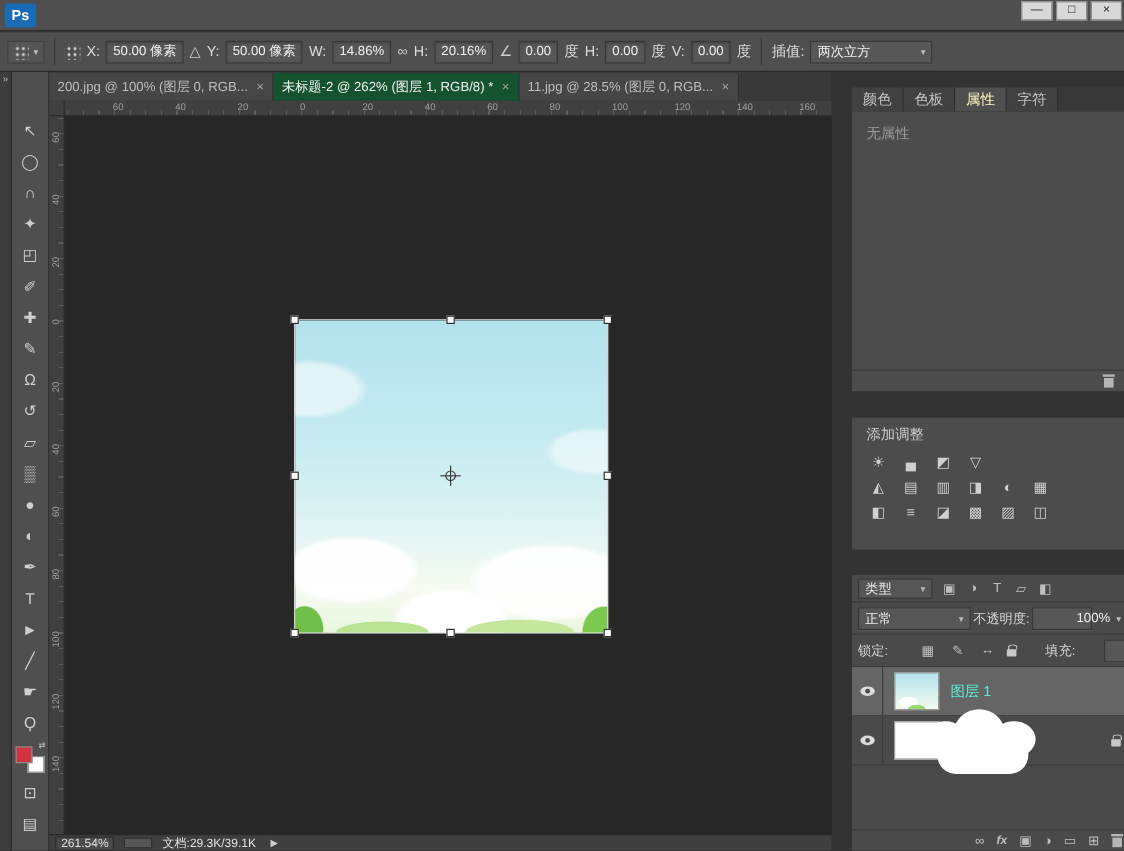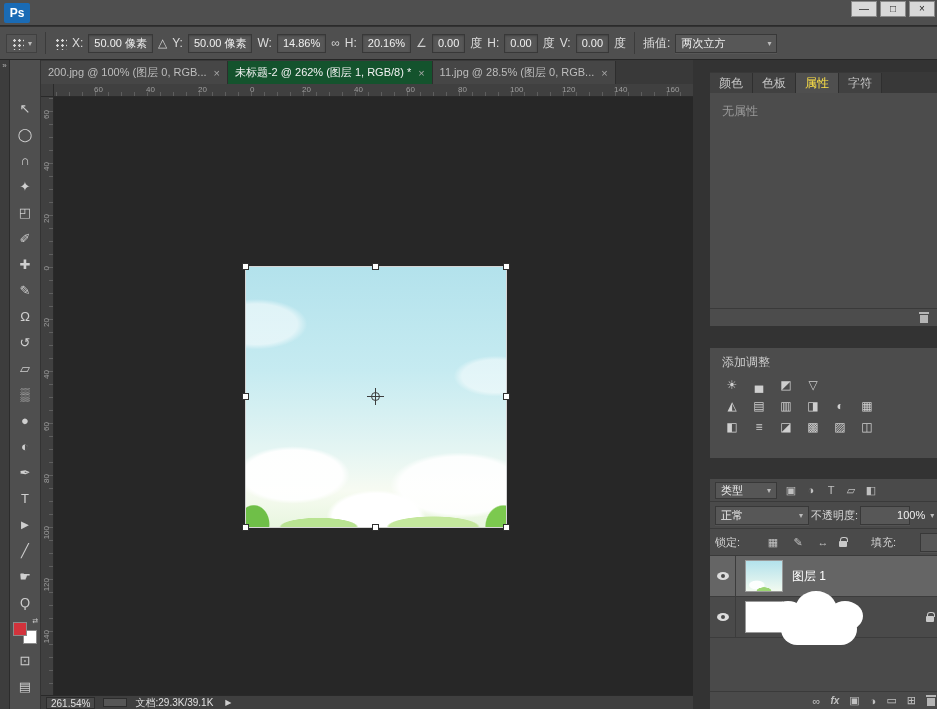--- a/index.html
+++ b/index.html
@@ -106,21 +106,21 @@
   .status-zoom { background:#494949; border:1px solid #2c2c2c; padding:0 4px; height:12px; line-height:11px; }
   .status-scrub { width:24px; height:9px; background:#565656; border:1px solid #2c2c2c; }
   .status-arrow { font-size:8px; color:#cfcfcf; margin-left:4px; }
 
   
   #rightcol { position:absolute; left:710px; top:60px; width:227px; height:649px; }
   .ptabbar { position:absolute; left:0; width:240px; height:21px; background:#383838;
              display:flex; align-items:flex-end; overflow:hidden; }
   .ptab { height:20px; padding:0 9px; display:flex; align-items:center; background:#414141;
           color:#c5c5c5; font-size:12px; border-right:1px solid #2f2f2f; white-space:nowrap; }
-  .ptab.active { background:#4f4f4f; color:#fde047; }
+  .ptab.active { background:#4f4f4f; color:#fef9c3; }
   #props-tabs { top:12px; }
   #props-body { position:absolute; top:33px; left:0; width:227px; height:233px; background:#4c4c4c; }
   .empty-text { padding:10px 12px; color:#9a9a9a; font-size:12px; }
   .panel-footer { position:absolute; left:0; right:0; bottom:0; height:18px; border-top:1px solid #3a3a3a;
                   display:flex; align-items:center; justify-content:flex-end; gap:10px; padding-right:8px; }
   #adj-tabs { top:267px; }
   #adj-body { position:absolute; top:288px; left:0; width:227px; height:110px; background:#4c4c4c; }
   .add-label { padding:6px 12px 0; color:#cccccc; font-size:12px; }
   .adj-row { display:flex; gap:11px; margin:7px 14px 0; }
   .adj-icon { width:16px; height:14px; display:flex; align-items:center; justify-content:center;
@@ -152,21 +152,21 @@
              align-items:center; justify-content:center; flex:none; }
   .eye-icon { width:12px; height:8px; background:#dcdcdc; border-radius:50%; position:relative; }
   .eye-icon::after { content:""; position:absolute; left:4px; top:2px; width:4px; height:4px;
                      background:#4a4a4a; border-radius:50%; }
   .thumb { width:38px; height:32px; margin:0 9px; border:1px solid #9a9a9a; flex:none; }
   .thumb-sky { background:
         radial-gradient(12px 6px at 50% 100%, #9cd573 58%, transparent 64%),
         radial-gradient(14px 8px at 30% 80%, rgba(255,255,255,.9) 50%, transparent 60%),
         linear-gradient(180deg,#b3e2ec,#f2faf0); }
   .thumb-white { background:#ffffff; }
-  .layer-name { font-size:12px; color:#ffffff; white-space:nowrap; }
+  .layer-name { font-size:12px; color:#5eead4; white-space:nowrap; }
 
   .lock-icon { position:relative; width:8px; height:6px; background:#c9c9c9; border-radius:1px; margin-top:4px; flex:none; }
   .lock-icon::before { content:""; position:absolute; left:1px; top:-4px; width:6px; height:4px;
                        border:1px solid #c9c9c9; border-bottom:none; border-radius:3px 3px 0 0; }
   .trash-icon { position:relative; width:10px; height:11px; flex:none; }
   .trash-icon::before { content:""; position:absolute; top:0; left:0; right:0; height:2px; background:#b5b5b5; }
   .trash-icon::after { content:""; position:absolute; top:3px; left:1px; right:1px; bottom:0; background:#b5b5b5; }
   .footer-icon { color:#c0c0c0; font-size:11px; font-style:normal; }
   .footer-icon.fx { font-style:italic; font-weight:bold; font-size:10px; }
 

